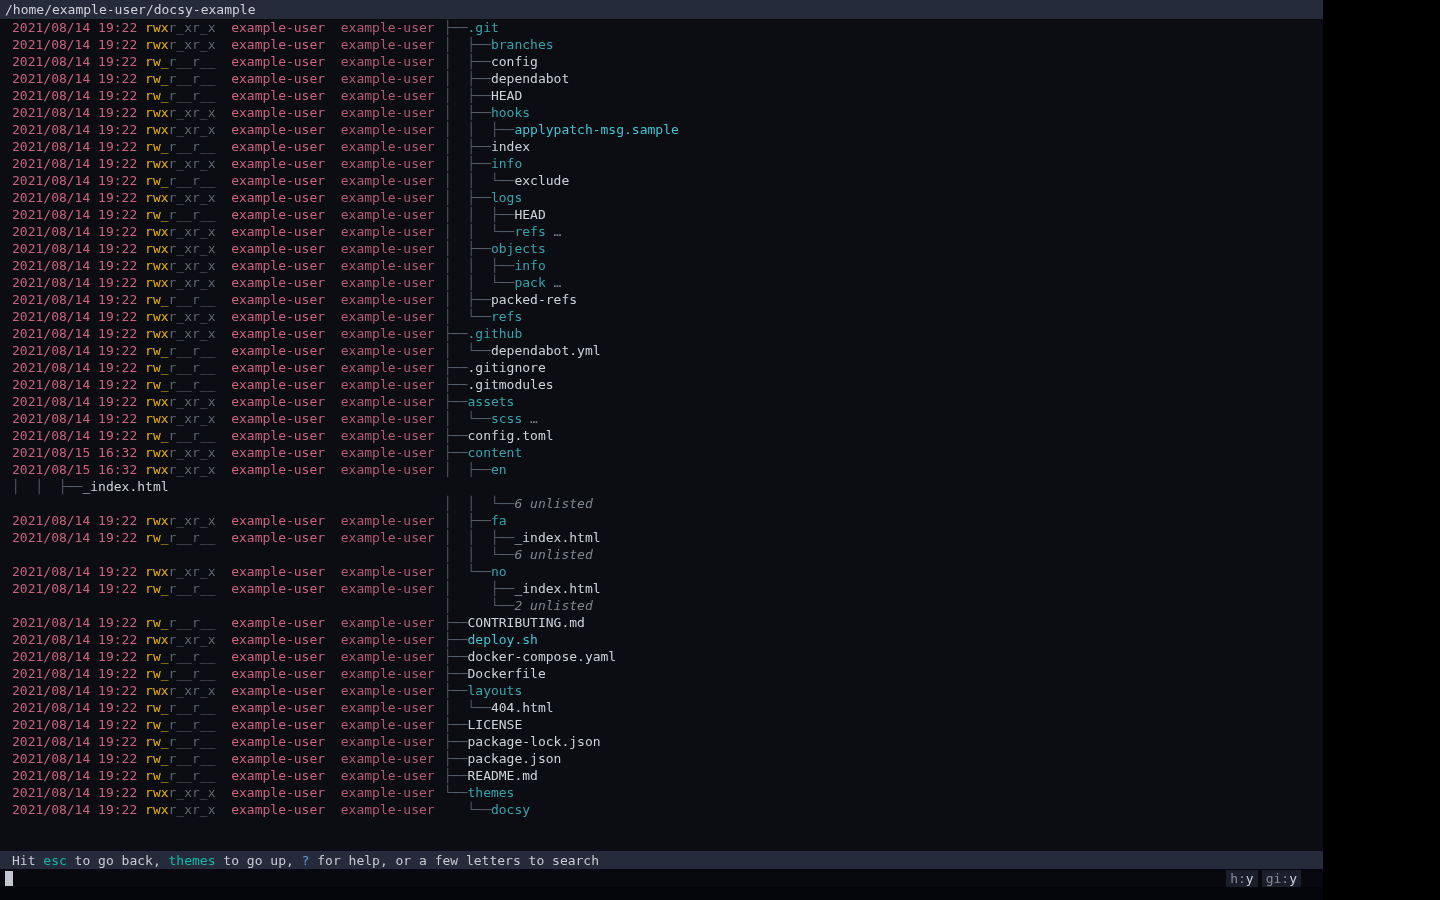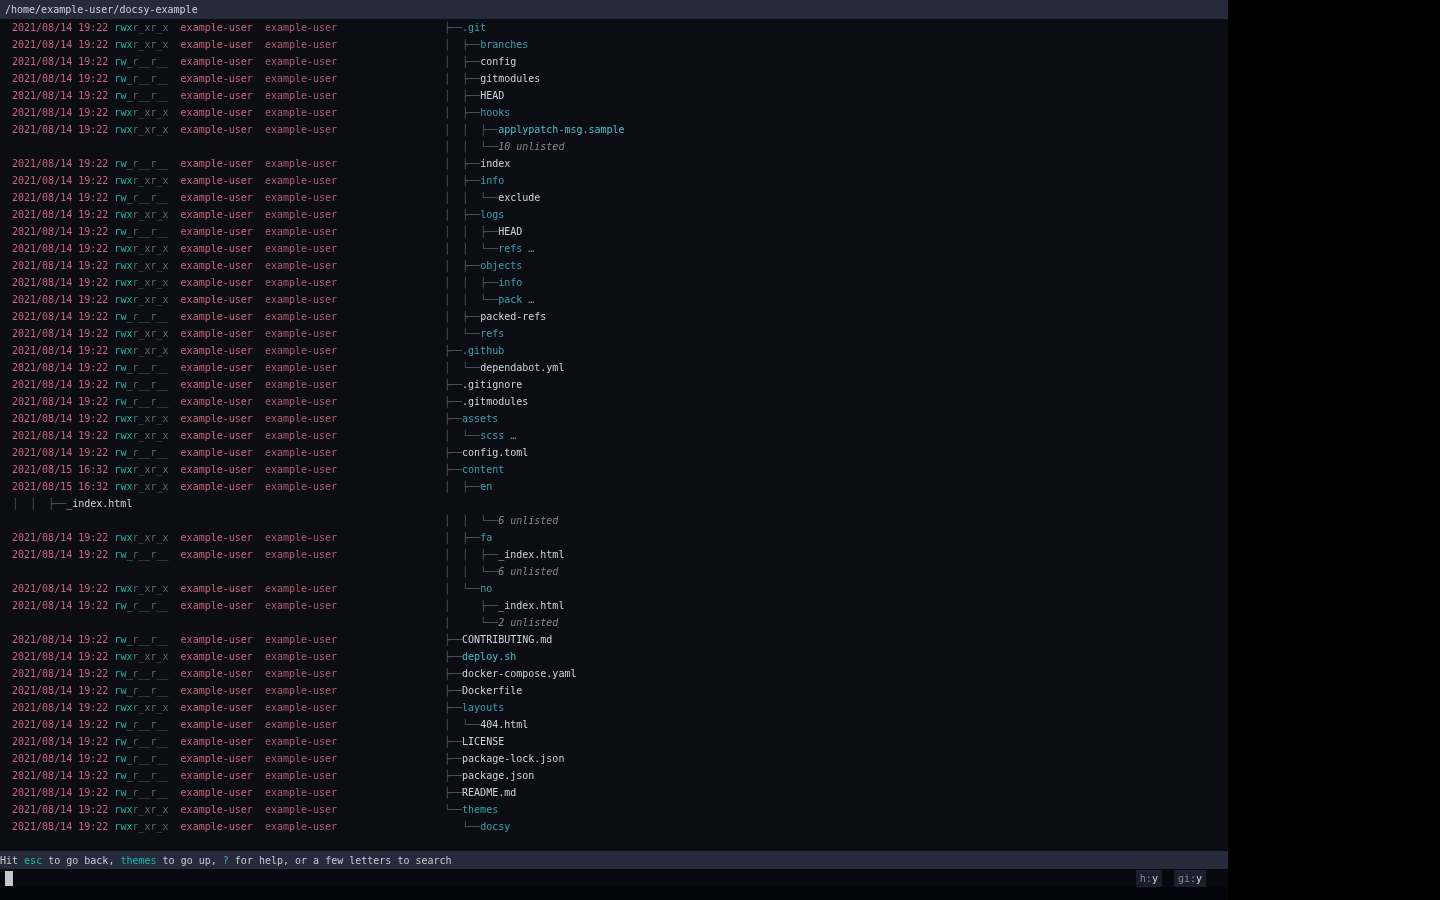--- a/index.html
+++ b/index.html
@@ -1,64 +1,63 @@
 <!DOCTYPE html>
 <html><head>
 <meta charset="utf-8">
 <style>
   html,body{margin:0;padding:0;background:#000;}
-  .screen{position:relative;width:1228px;height:900px;background:#0b0d13;overflow:hidden;
-          font-family:"DejaVu Sans Mono",monospace;font-size:10px;line-height:17px;}
+  .screen{position:relative;width:1323px;height:900px;background:#0b0d13;overflow:hidden;
+          font-family:"DejaVu Sans Mono",monospace;font-size:13px;line-height:17px;}
   .topbar{height:19px;background:#252b3a;color:#ced3da;display:flex;align-items:center;
           padding-left:5px;white-space:pre;}
   .main{height:832px;padding-left:12px;overflow:hidden;}
   .row{display:flex;height:17px;white-space:pre;}
   .meta{flex:0 0 432px;overflow:hidden;}
   .m-date{color:#cb637d}
-  .m-perm1{color:#14b8a6}
+  .m-perm1{color:#eab308}
   .m-perm2{color:#5f6570}
   .m-owner{color:#cb637d}
   .m-group{color:#b25a72}
   .branch{color:#535a68}
   .t-dir{color:#36a3ae}
   .t-file{color:#ced3da}
   .t-exec{color:#43c3d3}
   .t-unlisted{color:#80868f;font-style:italic}
   .t-suffix{color:#80868f}
   .statusbar{height:18px;background:#252b3a;display:flex;align-items:flex-end;
-             white-space:pre;color:#c6cbd3;}
+             padding-left:12px;white-space:pre;color:#c6cbd3;}
   .s-key{color:#14b8a6}
   .s-help{color:#5d9fe0}
   .inputline{height:18px;background:#07090e;position:relative;display:flex;align-items:center;
              padding-left:5px;}
   .cursor{width:8px;height:15px;background:#c3c8d0;}
-  .toggles{position:absolute;right:22px;top:1px;display:flex;gap:12px;}
+  .toggles{position:absolute;right:22px;top:1px;display:flex;gap:4px;}
   .toggle{background:#1a1f2b;padding:0 4px;white-space:pre;}
   .toggle .lab{color:#878d99}
   .toggle .val{color:#ced3da}
   .bottomstrip{height:13px;background:#04050a;}
 </style>
 </head>
 <body>
 
 <div class="screen">
 
   <div class="topbar">
     <span>/home/example-user/docsy-example</span>
   </div>
 
   <div class="main">
       <div class="row"><span class="meta"><span class="m-date">2021/08/14 19:22 </span><span class="m-perm1">rwx</span><span class="m-perm2">r_xr_x</span><span class="m-owner">  example-user</span><span class="m-group">  example-user</span></span><span class="tree"><span class="branch">├──</span><span class="t-dir">.git</span></span></div>
       <div class="row"><span class="meta"><span class="m-date">2021/08/14 19:22 </span><span class="m-perm1">rwx</span><span class="m-perm2">r_xr_x</span><span class="m-owner">  example-user</span><span class="m-group">  example-user</span></span><span class="tree"><span class="branch">│  ├──</span><span class="t-dir">branches</span></span></div>
       <div class="row"><span class="meta"><span class="m-date">2021/08/14 19:22 </span><span class="m-perm1">rw_</span><span class="m-perm2">r__r__</span><span class="m-owner">  example-user</span><span class="m-group">  example-user</span></span><span class="tree"><span class="branch">│  ├──</span><span class="t-file">config</span></span></div>
-      <div class="row"><span class="meta"><span class="m-date">2021/08/14 19:22 </span><span class="m-perm1">rw_</span><span class="m-perm2">r__r__</span><span class="m-owner">  example-user</span><span class="m-group">  example-user</span></span><span class="tree"><span class="branch">│  ├──</span><span class="t-file">gitmodules</span></span></div>
+      <div class="row"><span class="meta"><span class="m-date">2021/08/14 19:22 </span><span class="m-perm1">rw_</span><span class="m-perm2">r__r__</span><span class="m-owner">  example-user</span><span class="m-group">  example-user</span></span><span class="tree"><span class="branch">│  ├──</span><span class="t-file">dependabot</span></span></div>
       <div class="row"><span class="meta"><span class="m-date">2021/08/14 19:22 </span><span class="m-perm1">rw_</span><span class="m-perm2">r__r__</span><span class="m-owner">  example-user</span><span class="m-group">  example-user</span></span><span class="tree"><span class="branch">│  ├──</span><span class="t-file">HEAD</span></span></div>
       <div class="row"><span class="meta"><span class="m-date">2021/08/14 19:22 </span><span class="m-perm1">rwx</span><span class="m-perm2">r_xr_x</span><span class="m-owner">  example-user</span><span class="m-group">  example-user</span></span><span class="tree"><span class="branch">│  ├──</span><span class="t-dir">hooks</span></span></div>
       <div class="row"><span class="meta"><span class="m-date">2021/08/14 19:22 </span><span class="m-perm1">rwx</span><span class="m-perm2">r_xr_x</span><span class="m-owner">  example-user</span><span class="m-group">  example-user</span></span><span class="tree"><span class="branch">│  │  ├──</span><span class="t-exec">applypatch-msg.sample</span></span></div>
-      <div class="row"><span class="meta"></span><span class="tree"><span class="branch">│  │  └──</span><span class="t-unlisted">10 unlisted</span></span></div>
       <div class="row"><span class="meta"><span class="m-date">2021/08/14 19:22 </span><span class="m-perm1">rw_</span><span class="m-perm2">r__r__</span><span class="m-owner">  example-user</span><span class="m-group">  example-user</span></span><span class="tree"><span class="branch">│  ├──</span><span class="t-file">index</span></span></div>
       <div class="row"><span class="meta"><span class="m-date">2021/08/14 19:22 </span><span class="m-perm1">rwx</span><span class="m-perm2">r_xr_x</span><span class="m-owner">  example-user</span><span class="m-group">  example-user</span></span><span class="tree"><span class="branch">│  ├──</span><span class="t-dir">info</span></span></div>
       <div class="row"><span class="meta"><span class="m-date">2021/08/14 19:22 </span><span class="m-perm1">rw_</span><span class="m-perm2">r__r__</span><span class="m-owner">  example-user</span><span class="m-group">  example-user</span></span><span class="tree"><span class="branch">│  │  └──</span><span class="t-file">exclude</span></span></div>
       <div class="row"><span class="meta"><span class="m-date">2021/08/14 19:22 </span><span class="m-perm1">rwx</span><span class="m-perm2">r_xr_x</span><span class="m-owner">  example-user</span><span class="m-group">  example-user</span></span><span class="tree"><span class="branch">│  ├──</span><span class="t-dir">logs</span></span></div>
       <div class="row"><span class="meta"><span class="m-date">2021/08/14 19:22 </span><span class="m-perm1">rw_</span><span class="m-perm2">r__r__</span><span class="m-owner">  example-user</span><span class="m-group">  example-user</span></span><span class="tree"><span class="branch">│  │  ├──</span><span class="t-file">HEAD</span></span></div>
       <div class="row"><span class="meta"><span class="m-date">2021/08/14 19:22 </span><span class="m-perm1">rwx</span><span class="m-perm2">r_xr_x</span><span class="m-owner">  example-user</span><span class="m-group">  example-user</span></span><span class="tree"><span class="branch">│  │  └──</span><span class="t-dir">refs</span><span class="t-suffix"> …</span></span></div>
       <div class="row"><span class="meta"><span class="m-date">2021/08/14 19:22 </span><span class="m-perm1">rwx</span><span class="m-perm2">r_xr_x</span><span class="m-owner">  example-user</span><span class="m-group">  example-user</span></span><span class="tree"><span class="branch">│  ├──</span><span class="t-dir">objects</span></span></div>
       <div class="row"><span class="meta"><span class="m-date">2021/08/14 19:22 </span><span class="m-perm1">rwx</span><span class="m-perm2">r_xr_x</span><span class="m-owner">  example-user</span><span class="m-group">  example-user</span></span><span class="tree"><span class="branch">│  │  ├──</span><span class="t-dir">info</span></span></div>
       <div class="row"><span class="meta"><span class="m-date">2021/08/14 19:22 </span><span class="m-perm1">rwx</span><span class="m-perm2">r_xr_x</span><span class="m-owner">  example-user</span><span class="m-group">  example-user</span></span><span class="tree"><span class="branch">│  │  └──</span><span class="t-dir">pack</span><span class="t-suffix"> …</span></span></div>
       <div class="row"><span class="meta"><span class="m-date">2021/08/14 19:22 </span><span class="m-perm1">rw_</span><span class="m-perm2">r__r__</span><span class="m-owner">  example-user</span><span class="m-group">  example-user</span></span><span class="tree"><span class="branch">│  ├──</span><span class="t-file">packed-refs</span></span></div>

